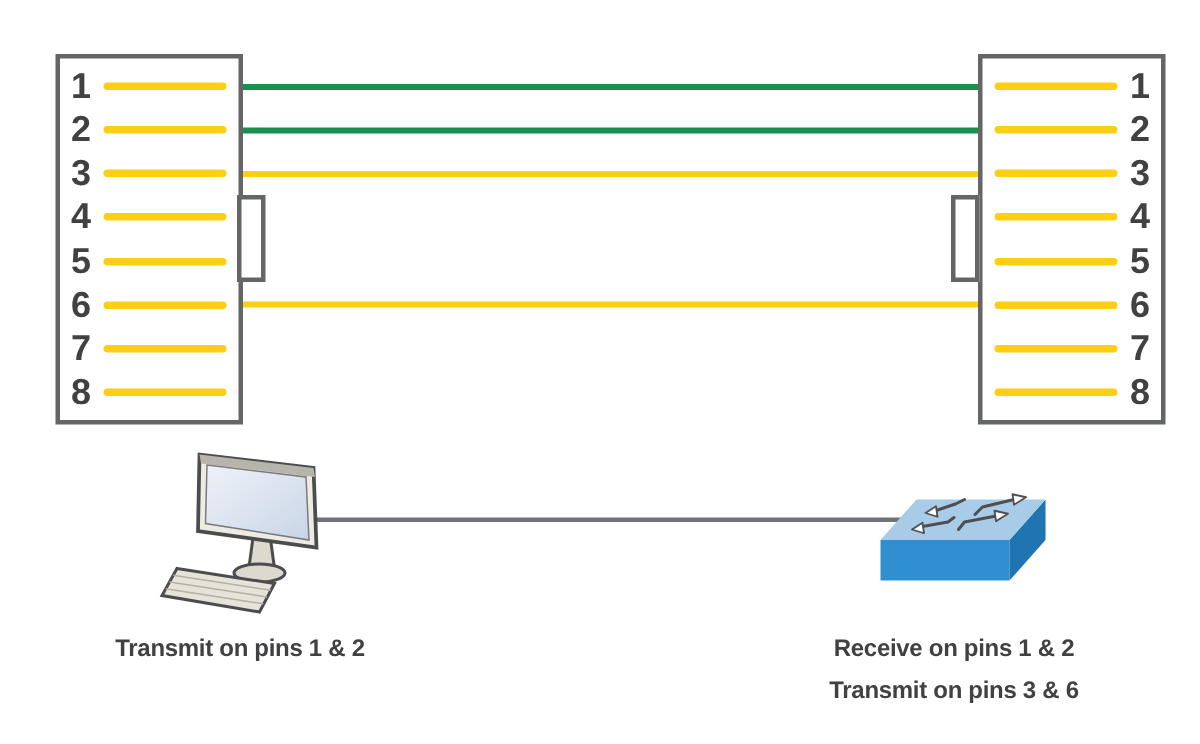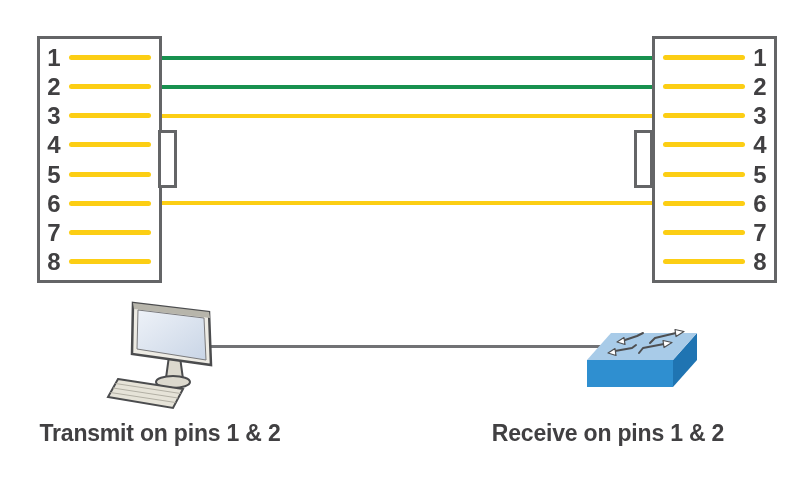--- a/index.html
+++ b/index.html
@@ -58,25 +58,25 @@
     background:var(--cable-gray,#717275); z-index:0;
   }
 
   .device-svg { position:absolute; z-index:1; }
   .computer-svg { left:100px; top:290px; }
   .switch-svg   { left:580px; top:325px; }
 
   
   .caption {
     position:absolute; top:419px; width:262px; text-align:center;
-    font-weight:bold; font-size:23px; line-height:28px;
+    font-weight:bold; font-size:16px; line-height:28px;
     letter-spacing:-0.2px; color:var(--text,#414042); z-index:1;
   }
   .caption.left  { left:29px; }
-  .caption.right { left:477px; }
+  .caption.right { left:505px; }
 </style>
 </head>
 <body>
 
 <div class="canvas">
 
   <div class="connector left">
     <div class="pin-row">
         <span class="pin-num">1</span>
         <span class="pin-dash"></span>
@@ -200,15 +200,16 @@
       <polygon points="35,23.5 28,28 36,30.5"></polygon>
       <polygon points="83,15.5 92,17.5 84,22.5"></polygon>
     </g>
   </svg>
 
   <div class="caption left">
     <div>Transmit on pins 1 &amp; 2</div>
   </div>
   <div class="caption right">
     <div>Receive on pins 1 &amp; 2</div>
+    <div>Transmit on pins 3 &amp; 6</div>
   </div>
 
 </div>
 
 </body></html>

